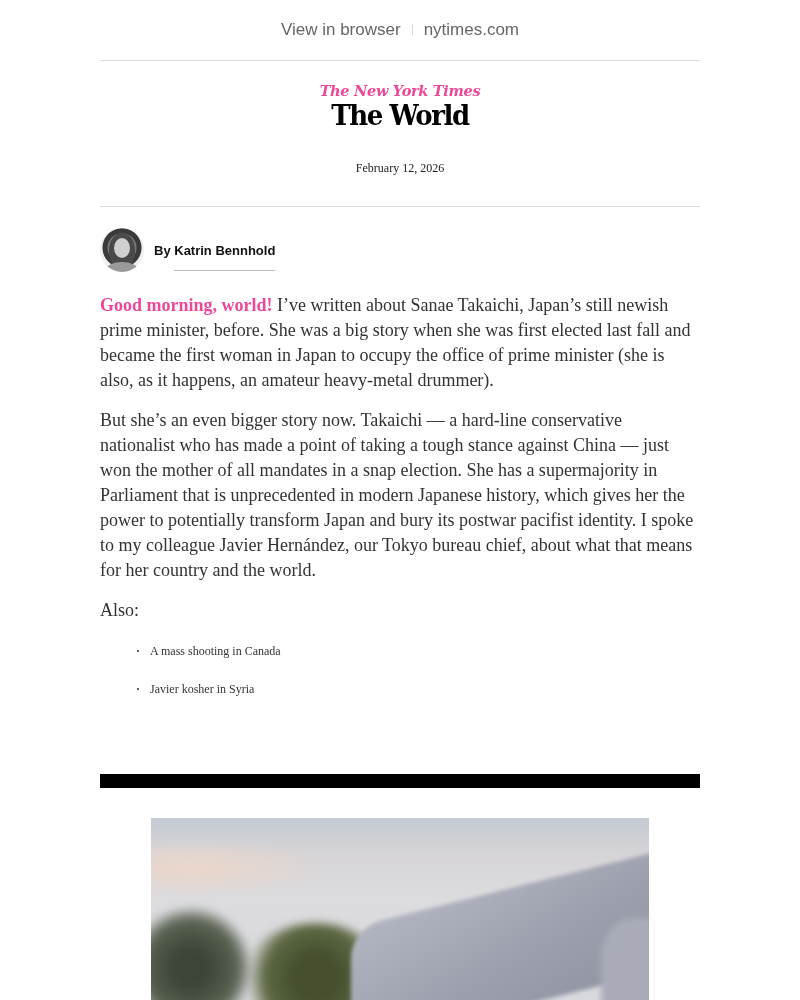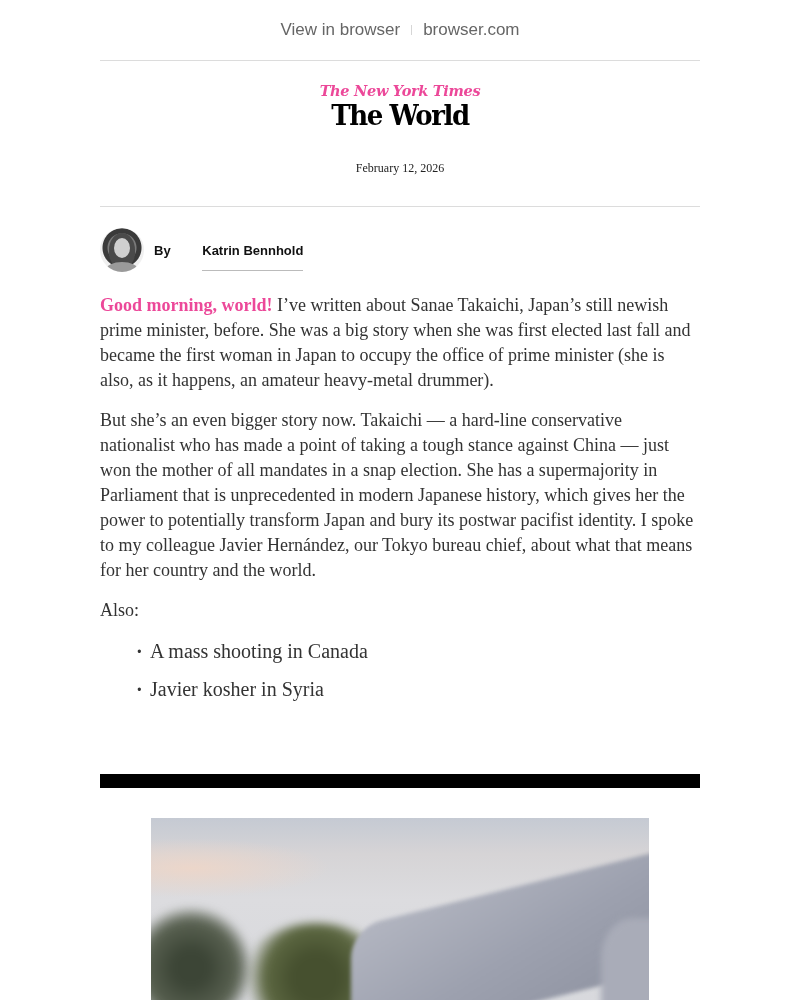--- a/index.html
+++ b/index.html
@@ -24,29 +24,29 @@
       font-family: "Liberation Serif", serif; font-size: 12px; color: #222; }
 
     .byline { height: 86px; display: flex; align-items: center; }
     .avatar { width: 44px; height: 44px; border-radius: 50%; overflow: hidden; margin-right: 10px;
       background: radial-gradient(circle at 50% 45%, #d9d9d9 0 9px, #7a7a7a 10px 14px, #3a3a3a 15px 19px, #f0f0f0 20px);
       position: relative; }
     .avatar .face { position: absolute; left: 14px; top: 10px; width: 16px; height: 20px; border-radius: 50%; background: #cfcfcf; }
     .avatar .hair { position: absolute; left: 9px; top: 5px; width: 26px; height: 34px; border-radius: 50% 50% 40% 40%; background: #4a4a4a; }
     .avatar .shoulders { position: absolute; left: 6px; top: 34px; width: 32px; height: 16px; border-radius: 50% 50% 0 0; background: #9a9a9a; }
     .byline-text { font-family: "Liberation Sans", sans-serif; font-size: 13px; font-weight: bold; color: #111; }
-    .byline-text a { color: #111; text-decoration: none; border-bottom: 1px solid #bbbbbb; padding-bottom: 12px; margin-left: 28px; }
+    .byline-text a { color: #111; text-decoration: none; border-bottom: 1px solid #bbbbbb; padding-bottom: 12px; }
 
     .body-text { font-family: "Liberation Serif", serif; font-size: 18px; line-height: 25px; color: #333333; }
     .body-text p { margin: 0 0 15px 0; }
     .body-text b { color: #ec4899; }
 
     ul.also { list-style: none; margin: 0; padding: 0 0 0 36px; }
     ul.also li { position: relative; padding-left: 14px; height: 37.5px;
-      font-family: "Liberation Serif", serif; font-size: 20px; line-height: 25px; color: #333; }
+      font-family: "Liberation Serif", serif; font-size: 12px; line-height: 25px; color: #333; }
     ul.also li::before { content: "·"; position: absolute; left: 0; top: 0; color: #333; font-weight: bold; }
 
     .blackbar { position: absolute; left: 100px; top: 774px; width: 600px; height: 14px; background: #000; }
 
     .photo { position: absolute; left: 151px; top: 818px; width: 498px; height: 182px; overflow: hidden;
       background: linear-gradient(180deg, #c5cad3 0%, #d6d4d6 20%, #dcdcdf 45%, #d8d9dd 100%); }
     .photo .glow { position: absolute; left: -20px; top: 20px; width: 200px; height: 60px;
       background: radial-gradient(ellipse at 30% 50%, rgba(238,214,200,0.9), rgba(220,220,223,0) 70%); }
     .photo .trees1 { position: absolute; left: -20px; top: 90px; width: 120px; height: 120px; border-radius: 50%;
       background: radial-gradient(circle, #3c4536 20%, #5a6252 55%, rgba(200,200,204,0) 75%); filter: blur(4px); }
@@ -59,21 +59,21 @@
       background: #a9acb8; filter: blur(3px); border-radius: 40% 0 0 0; }
   </style>
 </head>
 <body>
 
 <div class="wrap">
 
   <div class="topbar">
     <a href="#">View in browser</a>
     <span class="sep"></span>
-    <a href="#">browser.com</a>
+    <a href="#">nytimes.com</a>
   </div>
 
   <div class="rule"></div>
 
   <div class="masthead">
     <div class="nyt">The New York Times</div>
     <div class="title">The World</div>
     <div class="date">February 12, 2026</div>
   </div>
 

